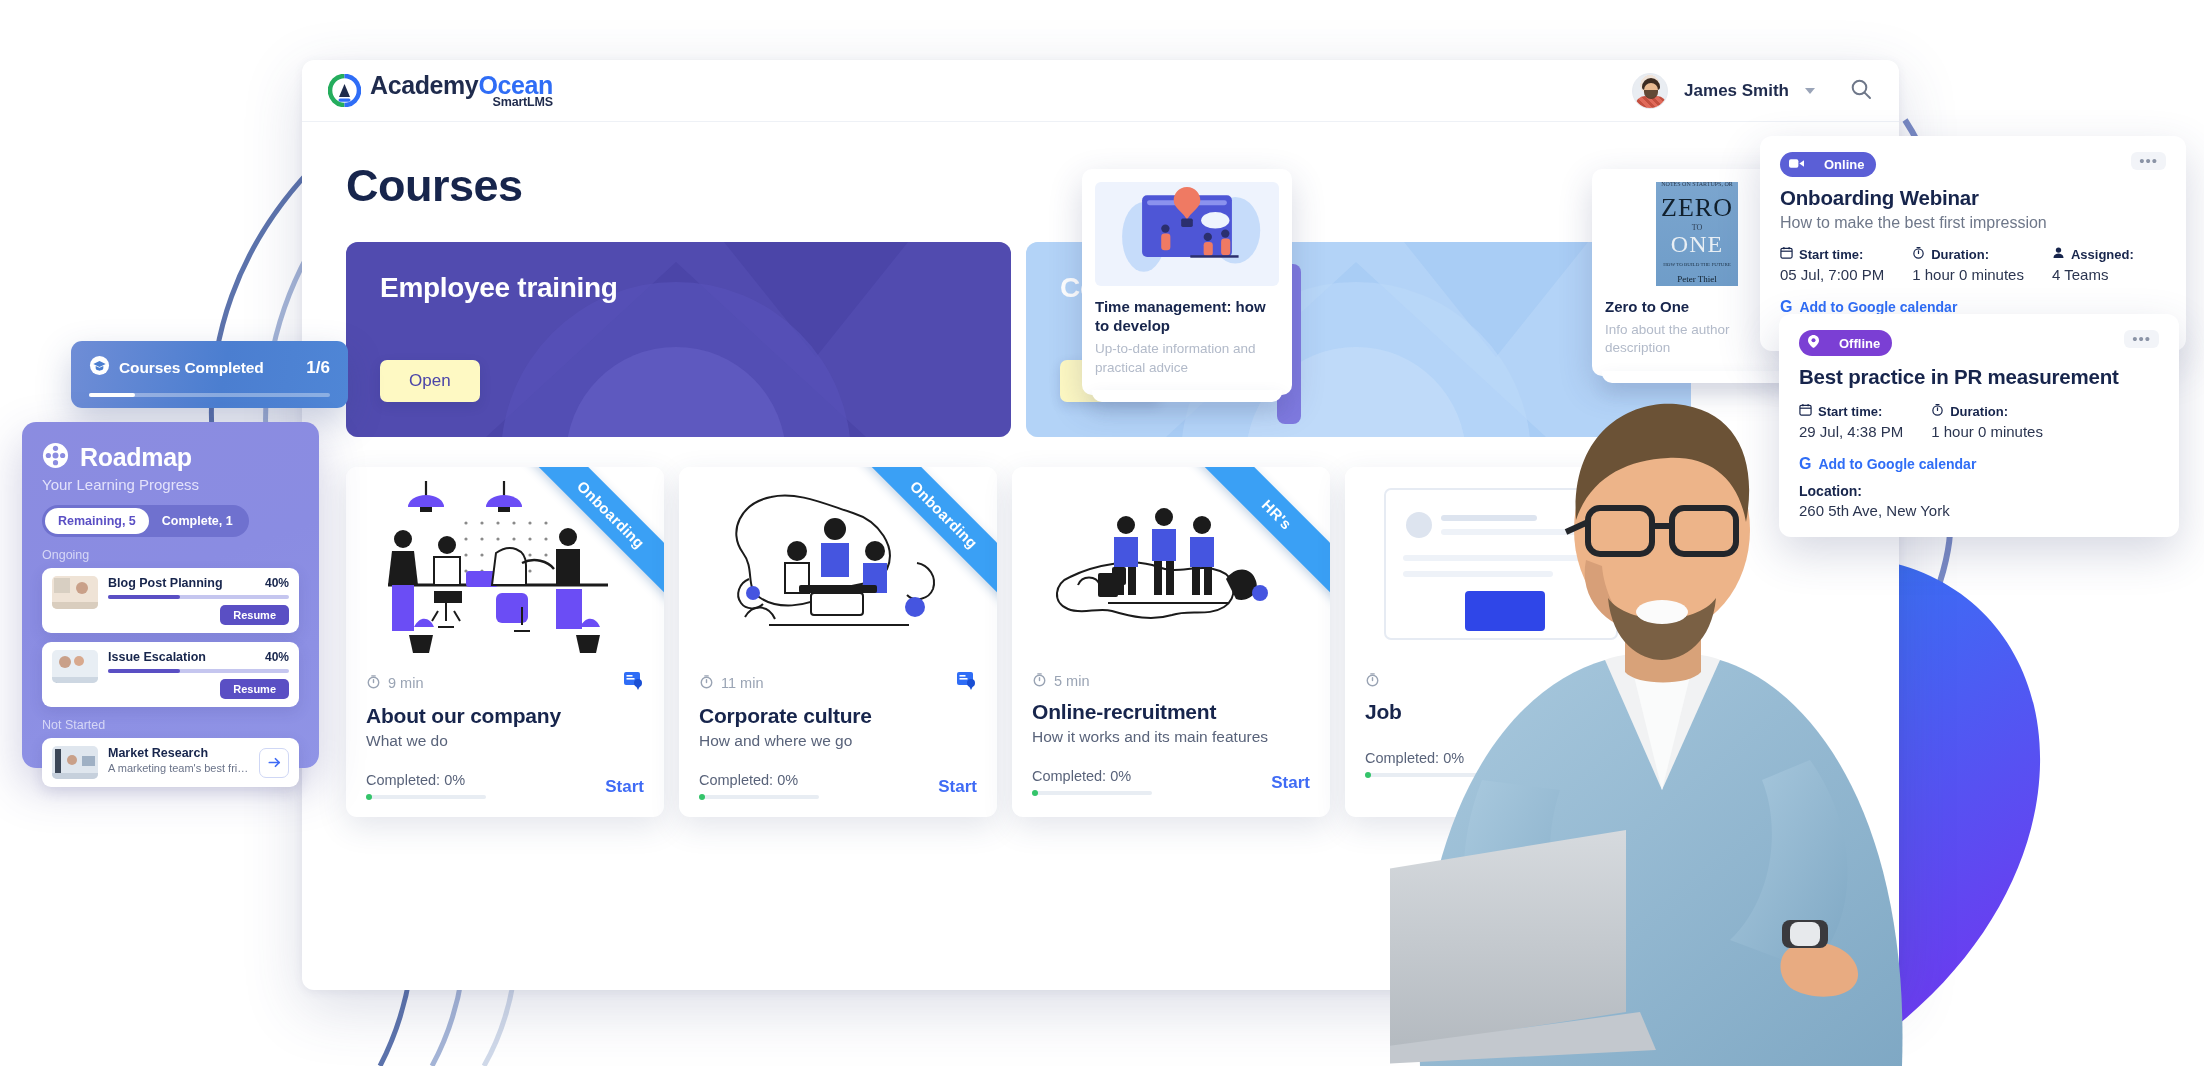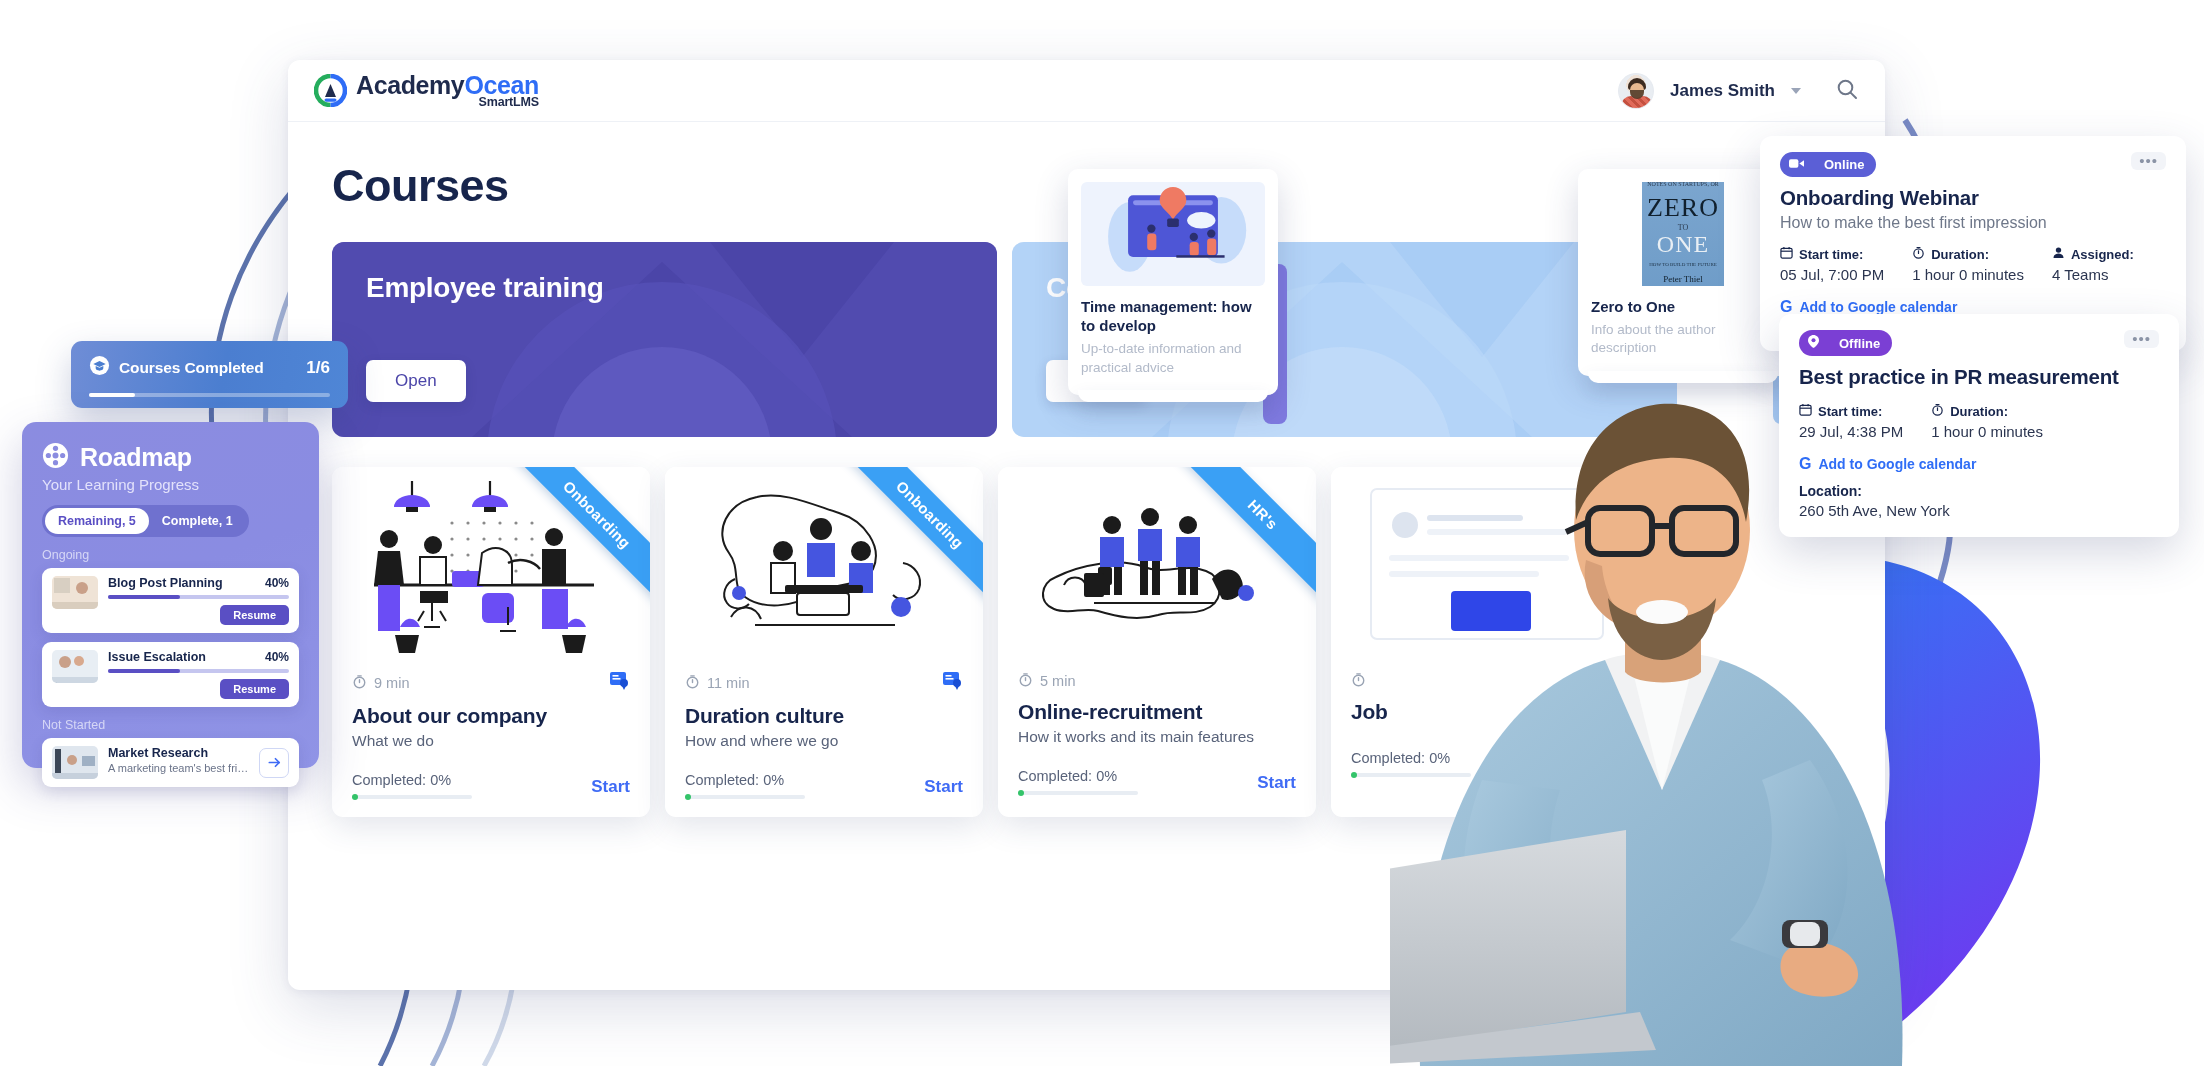--- a/index.html
+++ b/index.html
@@ -9,21 +9,21 @@
     background:#ffffff;
     position:relative;
   }
 
   
   .bg-wrap { position:absolute; inset:0; overflow:hidden; z-index:0; }
   .bg-wrap svg { position:absolute; }
 
   
   .app-window{
-    position:absolute; left:288px; top:60px; width:1597px; height:930px;
+    position:absolute; left:302px; top:60px; width:1597px; height:930px;
     background:#ffffff; border-radius:12px;
     box-shadow:0 18px 60px rgba(60,70,120,.18), 0 2px 10px rgba(60,70,120,.08);
     z-index:2; overflow:hidden;
   }
   .app-header{
     height:62px; border-bottom:1px solid #eef1f6;
     display:flex; align-items:center; padding:0 26px;
   }
   .logo{ display:flex; align-items:center; gap:9px; }
   .logo-mark{ width:33px; height:33px; position:relative; }
@@ -48,21 +48,21 @@
   .page-title{ font-size:45px; font-weight:bold; color:#17254c; padding:38px 0 0 44px; letter-spacing:-.5px; }
 
   
   .banners{ position:relative; margin-top:30px; padding:0 44px; display:flex; gap:15px; }
   .banner{ position:relative; width:665px; height:195px; border-radius:12px; overflow:hidden; padding:30px 34px; }
   .banner.purple{ background:#4b45a8; }
   .banner.blue{ background:#a9cdf5; }
   .banner .deco{ position:absolute; inset:0; }
   .banner-title{ position:relative; font-size:28px; font-weight:bold; color:#fff; letter-spacing:-.3px; }
   .banner .open-btn{
-    position:relative; margin-top:56px; display:inline-block; background:#ffffff;
+    position:relative; margin-top:56px; display:inline-block; background:#fef9c3;
     border-radius:7px; padding:11px 29px; font-size:17px; font-weight:500; color:#4b45a8;
     box-shadow:0 4px 12px rgba(30,40,90,.14); cursor:pointer;
   }
   .banner.blue .open-btn{ color:#3a73c8; }
 
   
   .float-card{
     position:absolute; width:210px; background:#fff; border-radius:10px;
     box-shadow:0 12px 34px rgba(50,60,110,.20); padding:13px 13px 18px; z-index:5;
   }
@@ -426,21 +426,21 @@
         <span class="diploma">
           <svg width="20" height="18" viewBox="0 0 20 18">
               <rect x="0" y="0" width="16" height="13" rx="2" fill="#2f6df6"></rect>
           <rect x="2.5" y="3" width="6" height="1.6" fill="#fff"></rect>
               <rect x="2.5" y="6" width="8" height="1.6" fill="#fff"></rect>
           <circle cx="14" cy="11" r="4" fill="#1a4fd4"></circle>
               <path d="M12 14l2 4 2-4z" fill="#1a4fd4"></path>
             </svg>
         </span>
       </div>
-      <div class="course-name">Duration culture</div>
+      <div class="course-name">Corporate culture</div>
       <div class="course-desc">How and where we go</div>
       <div class="course-foot">
         <div>
           <div class="completed">Completed: 0%</div>
           <div class="prog-track">
               <span class="prog-dot"></span>
             </div>
         </div>
         <div class="start-link">Start</div>
       </div>

